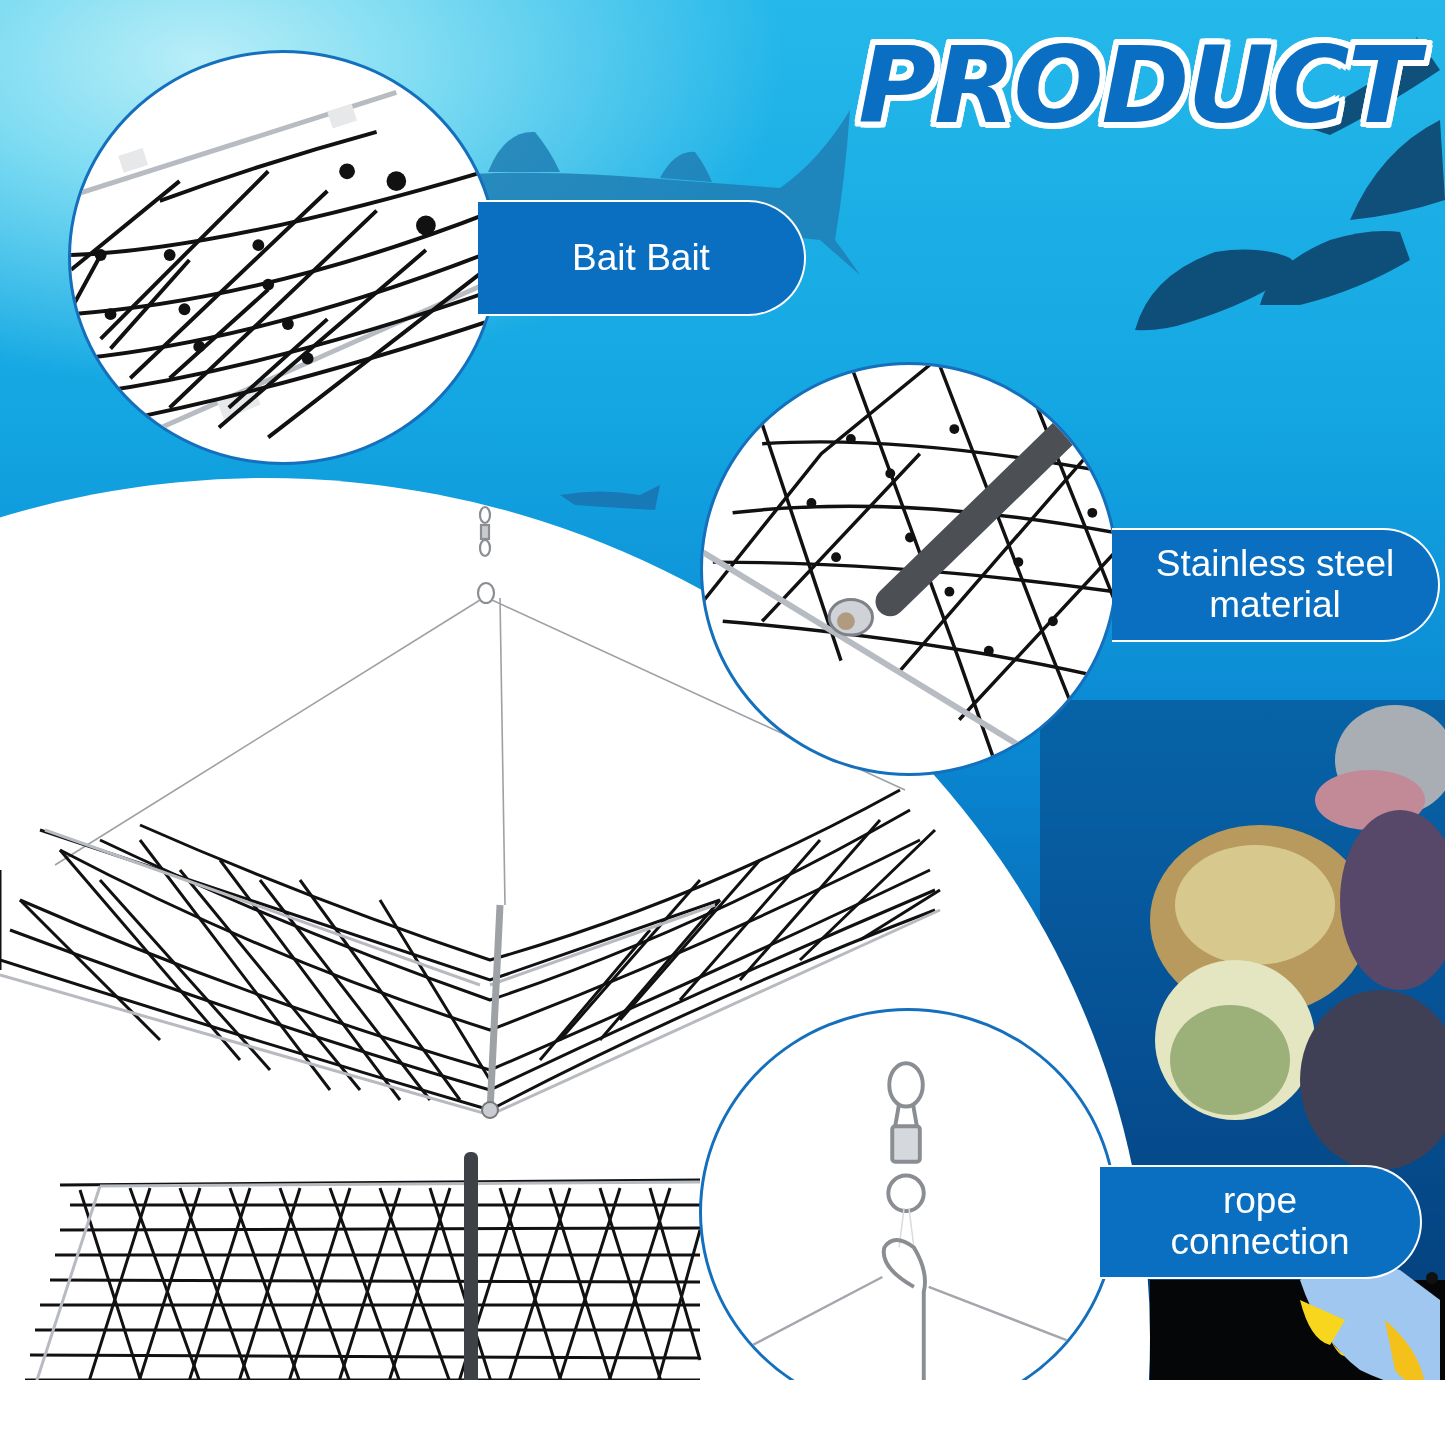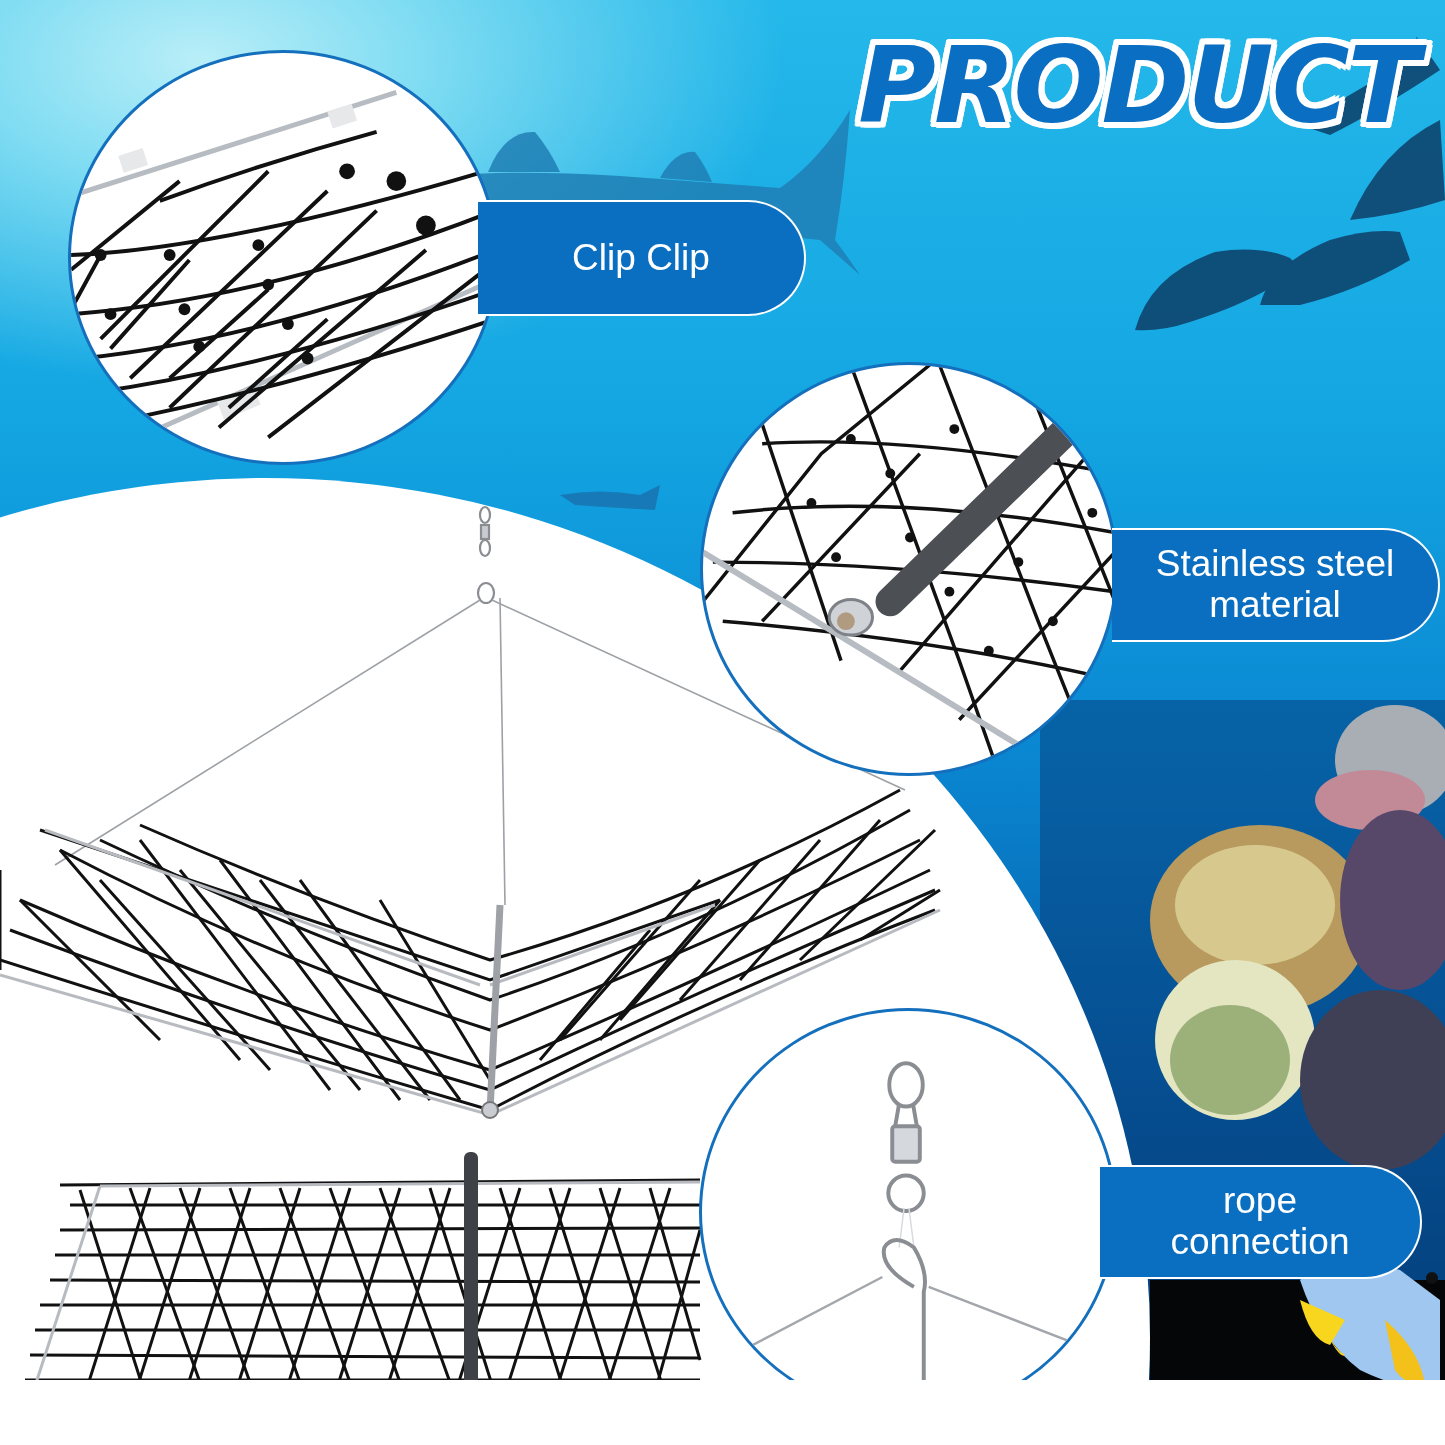--- a/index.html
+++ b/index.html
@@ -176,21 +176,21 @@
           <circle cx="220" cy="275" r="6"></circle>
           <circle cx="240" cy="310" r="6"></circle>
         <circle cx="280" cy="120" r="8"></circle>
           <circle cx="330" cy="130" r="10"></circle>
           <circle cx="360" cy="175" r="10"></circle>
       </g>
     </svg>
   </div>
 
   <div class="pill" style="left:478px; top:200px; width:328px; height:116px;">
-    <span>Clip Clip</span>
+    <span>Bait Bait</span>
   </div>
 
   <div class="circle" style="left:700px; top:362px; width:418px; height:414px;">
     <svg viewBox="0 0 418 414">
       <g stroke="#111" stroke-width="3.5" fill="none">
         <path d="M60 80 Q200 70 418 110"></path>
         <path d="M30 150 Q200 130 418 170"></path>
         <path d="M10 200 Q200 200 418 230"></path>
         <path d="M20 260 Q250 280 418 320"></path>
         <path d="M150 0 L260 300 L300 414 M240 0 L340 260 L380 360 M60 60 L140 300 M330 20 L418 240"></path>

